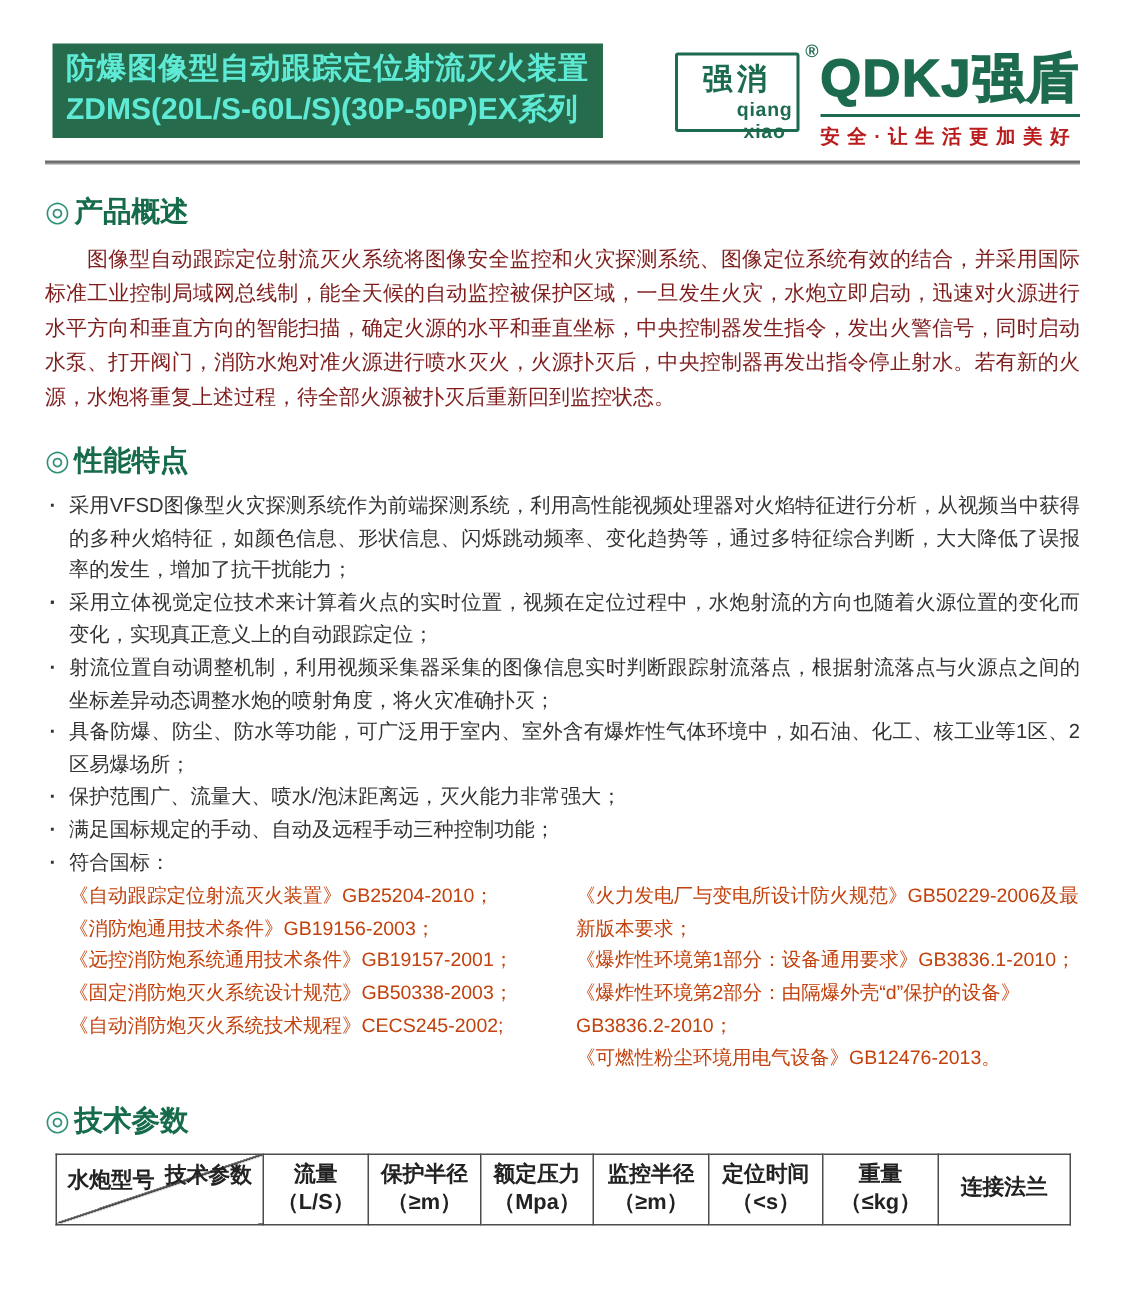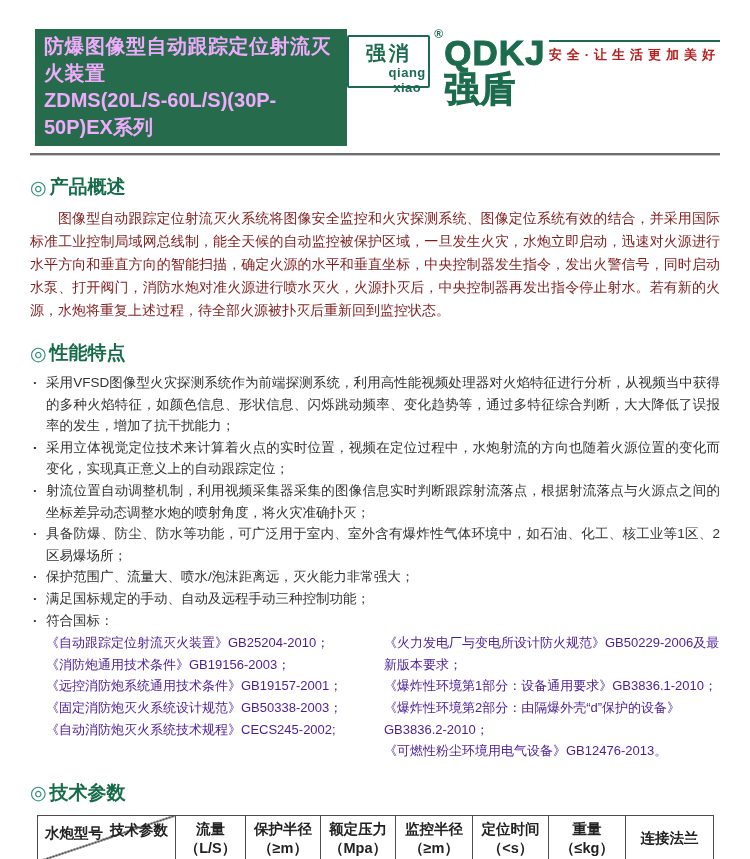--- a/index.html
+++ b/index.html
@@ -4,34 +4,34 @@
 <style>
   * { margin:0; padding:0; box-sizing:border-box; }
   body { background:#fff; }
   .page {
     width:750px; height:859px; background:#ffffff; position:relative;
     font-family:"Liberation Sans", sans-serif; color:#2e2e2e; overflow:hidden;
   }
   
   .top { display:flex; justify-content:space-between; align-items:flex-start; padding:29px 30px 0 35px; }
   .title-block {
-    background:#276b4d; color:#f0abfc; font-weight:bold; font-size:20px;
+    background:#276b4d; color:#5eead4; font-weight:bold; font-size:20px;
     line-height:27px; padding:4px 9px 5px 9px; letter-spacing:0.5px;
   }
   .title-block .t2 { letter-spacing:0; }
   .brand-area { display:flex; align-items:flex-start; padding-top:6px; }
   .logo-wrap { position:relative; margin-right:14px; }
   .logo-box {
     width:83px; height:53px; border:2px solid #1d6b4e; border-radius:2px;
     color:#1d6b4e; text-align:center; padding-top:4px; background:#fff;
   }
   .logo-box .ln { font-size:20px; font-weight:bold; letter-spacing:3px; line-height:24px; }
   .logo-box .lp { font-size:13px; font-weight:bold; letter-spacing:0.5px;padding-left:37px; }
   .reg { position:absolute; top:-8px; right:-13px; color:#1d6b4e; font-size:12px; font-weight:bold; }
-  .brand-right { display:flex; }
+  .brand-right { display:flex; flex-direction:column; }
   .brand-name {
     font-size:35px; font-weight:900; color:#1d6b4e; line-height:36px;
     letter-spacing:1px; font-family:"Liberation Sans", sans-serif;
     -webkit-text-stroke:1px #1d6b4e;
   }
   .brand-tagline {
     margin-top:5px; border-top:2px solid #1d6b4e; padding-top:4px;
     font-size:13px; font-weight:bold; color:#b91c1c; letter-spacing:5px; white-space:nowrap;
   }
   .rule { margin:7px 30px 0 30px; height:3px; background:#6e6e6e; border-bottom:1px solid #c9c9c9; }
@@ -43,21 +43,21 @@
     margin-top:7px; font-size:14px; line-height:23px; color:#7f1d1d;
     text-align:justify; text-indent:2em;
   }
   .bullets { list-style:none; margin-top:6px; }
   .bullets li {
     position:relative; padding-left:16px; font-size:13.5px; line-height:21.6px;
     color:#333; text-align:justify;
   }
   .bullets li .dot { position:absolute; left:3px; top:0; font-weight:bold; }
   .standards { display:flex; padding-left:16px; margin-top:1px; }
-  .std-col { font-size:13px; line-height:21.6px; color:#4c1d95; }
+  .std-col { font-size:13px; line-height:21.6px; color:#c2410c; }
   .std-left { width:338px; flex:none; }
   .std-right { flex:1; }
   
   .spec-table { margin:9px 0 0 7px; border-collapse:collapse; table-layout:fixed; width:676px; }
   .spec-table td, .spec-table th { border:1.5px solid #4d4d4d; }
   .spec-table thead th { height:47px; font-size:14.5px; font-weight:bold; color:#222; line-height:19px; vertical-align:middle; }
   .corner {
     position:relative; padding:0;
     background:linear-gradient(to bottom right, transparent calc(50% - 0.8px), #4d4d4d calc(50% - 0.8px), #4d4d4d calc(50% + 0.8px), transparent calc(50% + 0.8px));
   }

